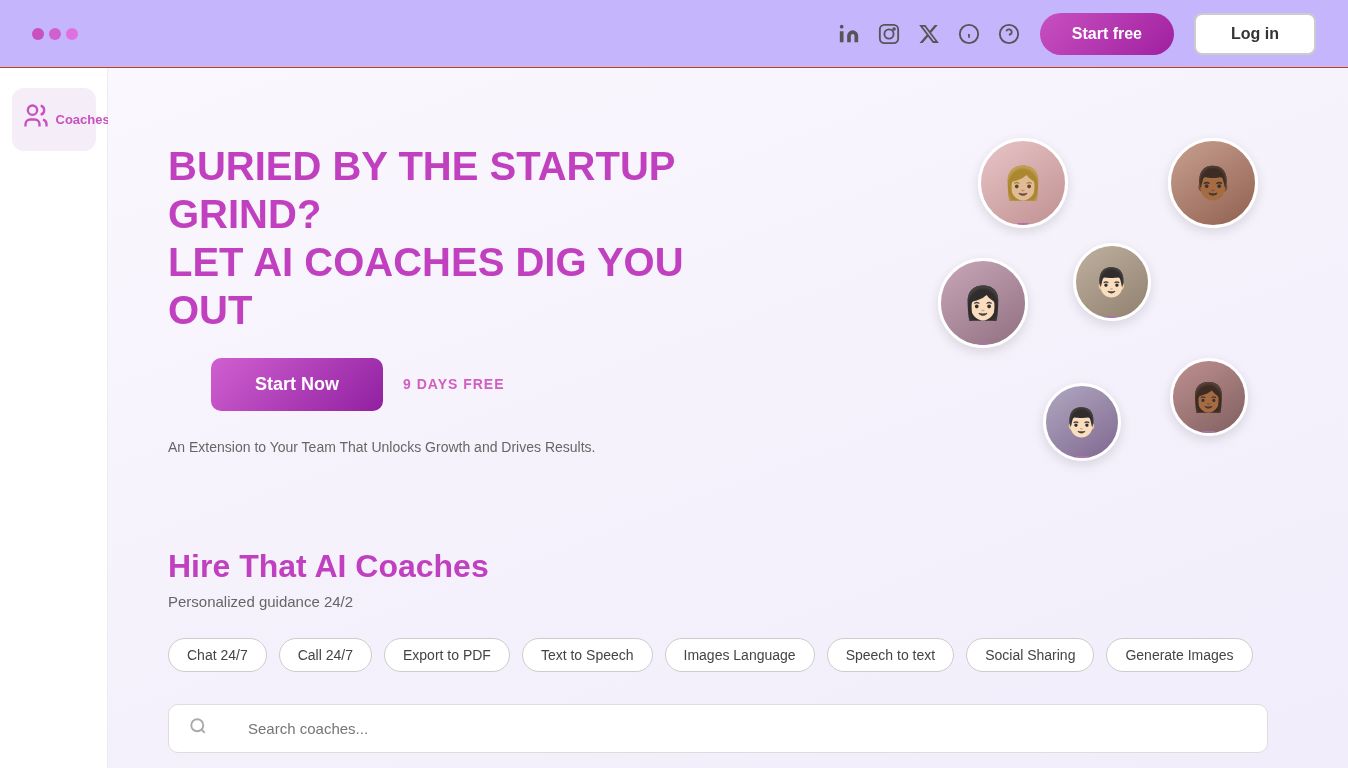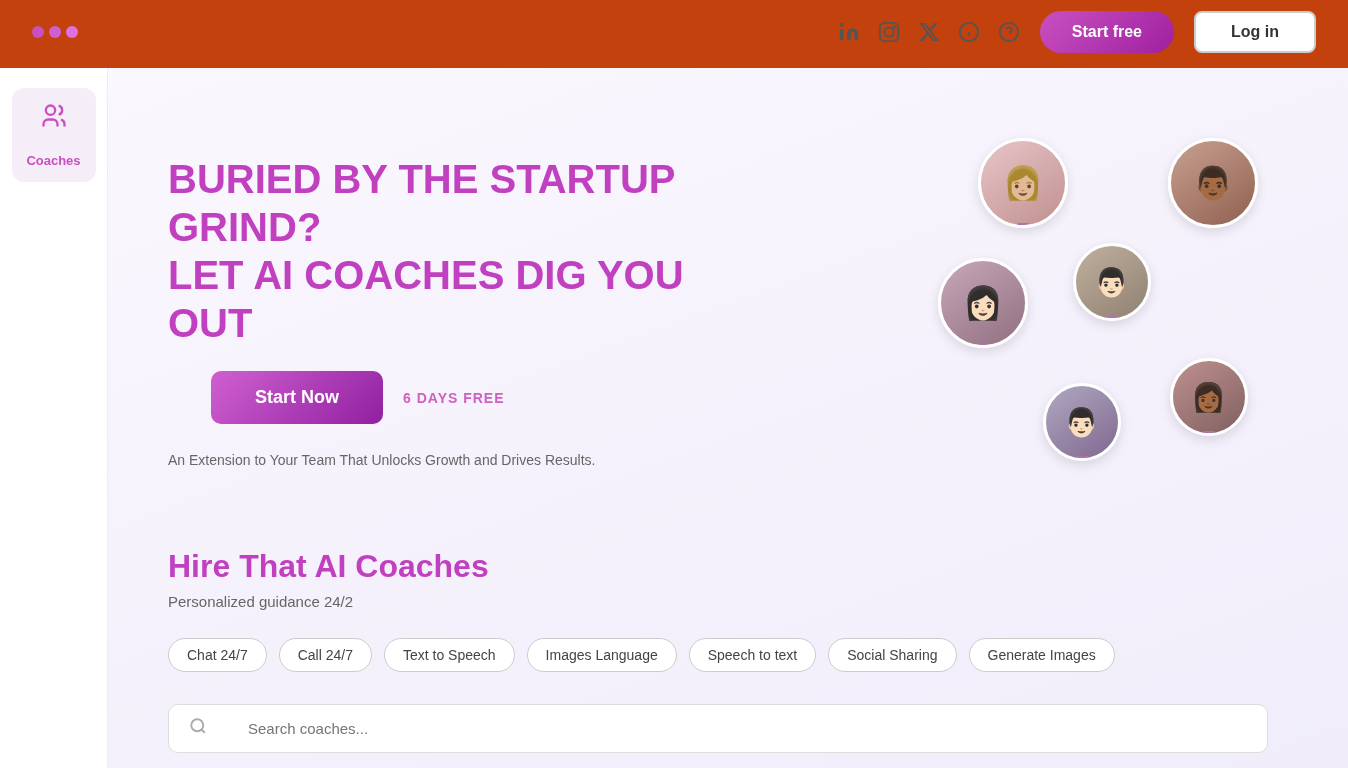--- a/index.html
+++ b/index.html
@@ -11,22 +11,22 @@
       overflow-x: hidden;
     }
 
     
     .header {
       display: flex;
       align-items: center;
       justify-content: space-between;
       padding: 0 32px;
       height: 68px;
-      background: #c2410c;
-      border-bottom: 5px solid #c2410c;
+      background: #c4b5fd;
+      border-bottom: 1px solid #c2410c;
       position: fixed;
       top: 0;
       left: 0;
       width: 1348px;
       z-index: 100;
     }
     .logo-area {
       display: flex;
       align-items: center;
       gap: 6px;
@@ -100,23 +100,23 @@
       flex-direction: column;
       align-items: center;
       padding-top: 20px;
       position: fixed;
       top: 68px;
       left: 0;
       bottom: 0;
     }
     .sidebar-item {
       display: flex;
-      flex-direction: column;
-      align-items: center;
-      gap: 16px;
+      flex-direction: row;
+      align-items: center;
+      gap: 6px;
       padding: 14px 10px;
       border-radius: 12px;
       cursor: pointer;
       background: #f5edf8;
       width: 84px;
     }
     .sidebar-icon {
       color: #c850c0;
       font-size: 26px;
     }
@@ -132,21 +132,21 @@
       flex: 1;
       background: linear-gradient(160deg, #faf7fe 0%, #f0ecfa 100%);
       padding: 60px 80px 60px 60px;
       min-height: 700px;
       position: relative;
     }
 
     
     .hero {
       display: flex;
-      align-items: flex-end;
+      align-items: center;
       justify-content: space-between;
       margin-bottom: 80px;
     }
     .hero-text {
       flex: 1;
       max-width: 600px;
     }
     .hero-title {
       font-size: 40px;
       font-weight: 800;
@@ -361,21 +361,21 @@
   <main class="main">
 
     <section class="hero">
       <div class="hero-text">
         <h1 class="hero-title">
           <span>BURIED BY THE STARTUP GRIND?</span><br>
           <span>LET AI COACHES DIG YOU OUT</span>
         </h1>
         <div class="hero-cta">
           <button class="btn-start-now">Start Now</button>
-          <span class="days-free">6 DAYS FREE</span>
+          <span class="days-free">9 DAYS FREE</span>
         </div>
         <p class="hero-tagline">An Extension to Your Team That Unlocks Growth and Drives Results.</p>
       </div>
 
       <div class="avatars-area">
 
         <div class="avatar-circle large" style="top:10px; left:50px; background: linear-gradient(145deg, #e8c5c8, #c09090);">
           <div class="avatar-face">👩🏼</div>
           <div class="avatar-pin"></div>
         </div>
@@ -406,20 +406,21 @@
       </div>
     </section>
 
     <section class="hire-section">
       <h2 class="hire-title">Hire That AI Coaches</h2>
       <p class="hire-subtitle">Personalized guidance 24/2</p>
 
       <div class="feature-tags">
         <span class="feature-tag">Chat 24/7</span>
         <span class="feature-tag">Call 24/7</span>
+        <span class="feature-tag">Export to PDF</span>
         <span class="feature-tag">Text to Speech</span>
         <span class="feature-tag">Images Language</span>
         <span class="feature-tag">Speech to text</span>
         <span class="feature-tag">Social Sharing</span>
         <span class="feature-tag">Generate Images</span>
       </div>
 
       <div class="search-bar">
         <span class="search-icon-wrap">
           <svg width="18" height="18" viewBox="0 0 24 24" fill="none" stroke="#aaa" stroke-width="2.5">

